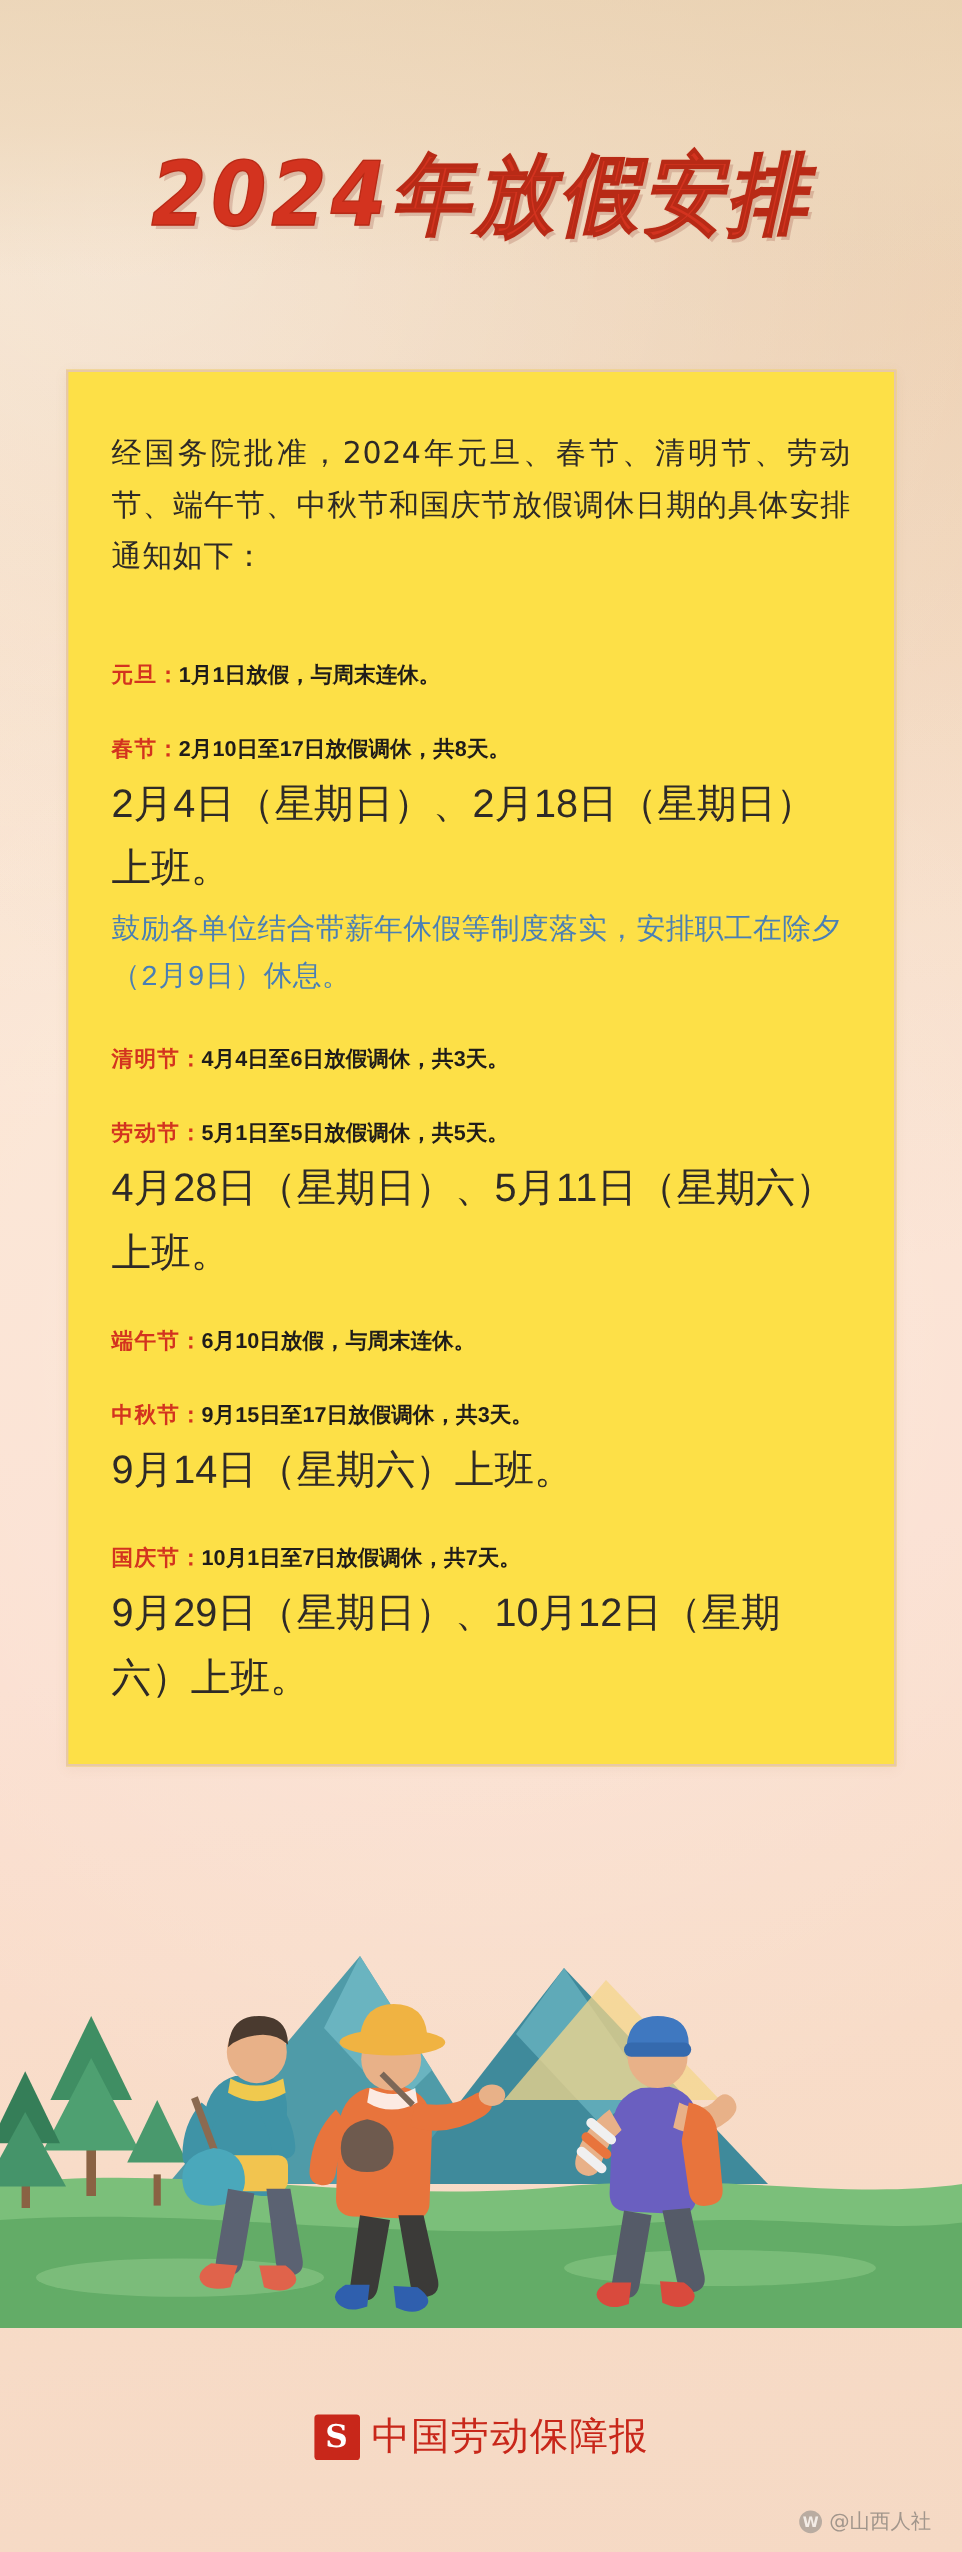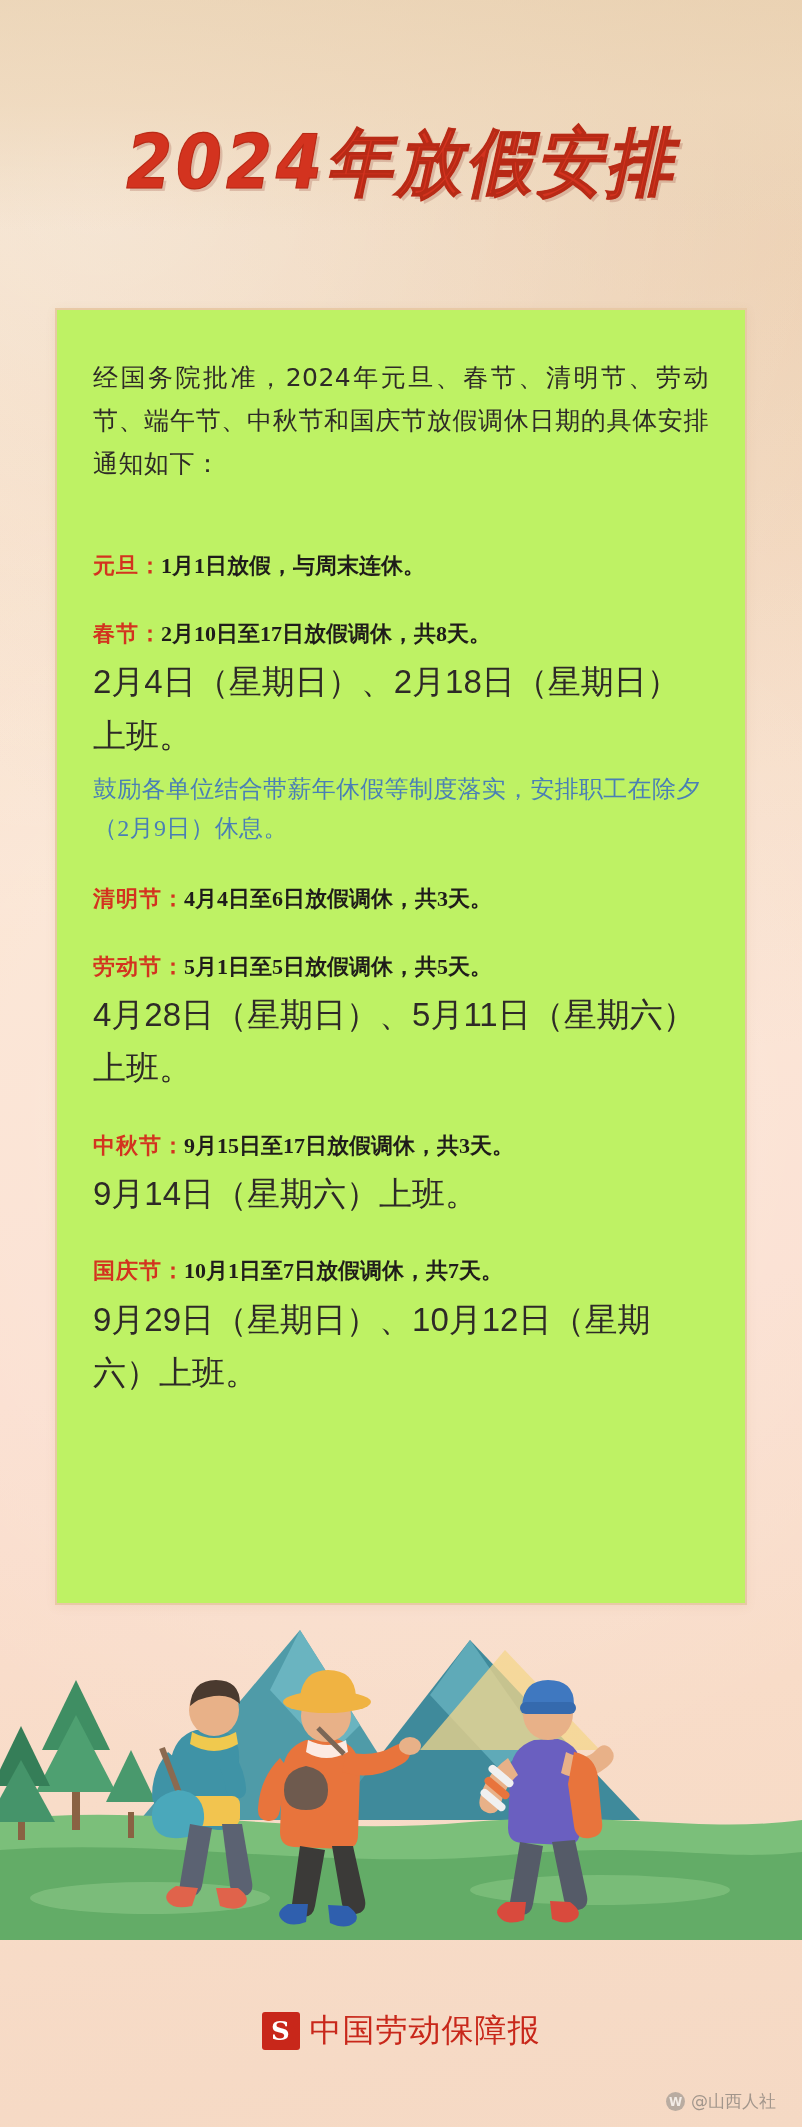--- a/index.html
+++ b/index.html
@@ -53,60 +53,60 @@
       0 0 1px #d3331f;
     transform: scaleY(1.12);
   }
 
   
   .card {
     position: absolute;
     top: 308px;
     left: 55px;
     width: 692px;
-    height: 1297px;
-    background: #bef264;
+    height: 1164px;
+    background: #fde047;
     border: 2px solid #e8c9a6;
     box-shadow: 0 2px 10px rgba(150,110,70,0.08);
     padding: 46px 36px 0 36px;
     z-index: 4;
   }
   .intro {
     font-family: "DejaVu Sans", "Liberation Sans", sans-serif;
     font-size: 25px;
     line-height: 1.72;
     color: #2e2a27;
     letter-spacing: 0.5px;
     text-align: justify;
   }
   .sections { margin-top: 64px; }
   .section { margin-bottom: 34px; }
   .section:last-child { margin-bottom: 4px; }
   .line1 {
-    font-family: Liberation Serif, serif;
-    font-size: 22px;
+    font-family: Liberation Sans, sans-serif;
+    font-size: 18px;
     line-height: 1.55;
     color: #1f1c1a;
   }
   .holiday {
     color: #d3331f;
     font-weight: 700;
     letter-spacing: 1px;
   }
   .colon { color: #d3331f; font-weight: 700; }
   .line1 .detail { font-weight: 700; color: #1f1c1a; }
   .line2 {
     font-family: Liberation Sans, sans-serif;
     font-size: 33px;
     line-height: 1.62;
     color: #2e2a27;
     margin-top: 4px;
   }
   .note {
-    font-family: Liberation Serif, serif;
+    font-family: Liberation Mono, monospace;
     font-size: 24px;
     line-height: 1.62;
     color: #4a7fb5;
     margin-top: 8px;
     letter-spacing: .3px;
   }
 
   
   .illus {
     position: absolute;
@@ -206,20 +206,25 @@
       </div>
     </div>
 
     <div class="section">
       <div class="line1">
         <span class="holiday">劳动节</span><span class="colon">：</span><span class="detail">5月1日至5日放假调休，共5天。</span>
       </div>
       <div class="line2">4月28日（星期日）、5月11日（星期六）上班。</div>
     </div>
 
+    <div class="section">
+      <div class="line1">
+        <span class="holiday">端午节</span><span class="colon">：</span><span class="detail">6月10日放假，与周末连休。</span>
+      </div>
+    </div>
 
     <div class="section">
       <div class="line1">
         <span class="holiday">中秋节</span><span class="colon">：</span><span class="detail">9月15日至17日放假调休，共3天。</span>
       </div>
       <div class="line2">9月14日（星期六）上班。</div>
     </div>
 
     <div class="section">
       <div class="line1">

